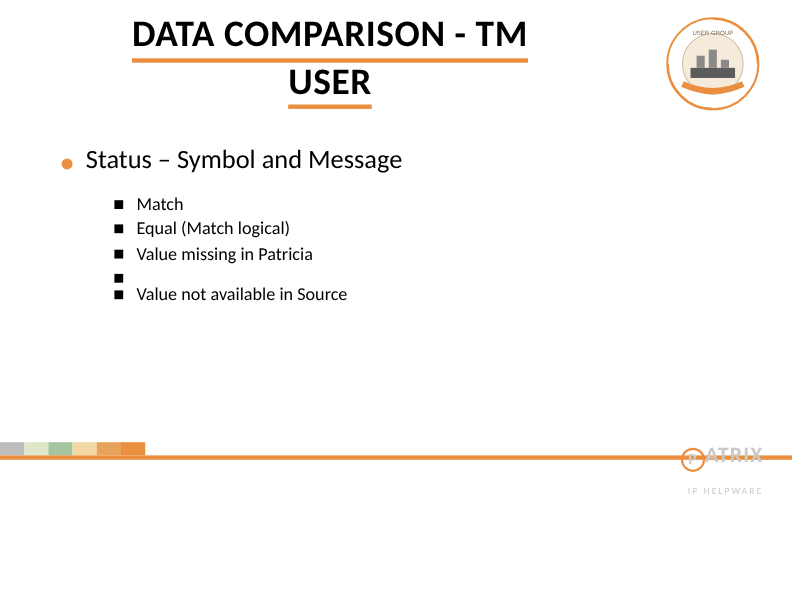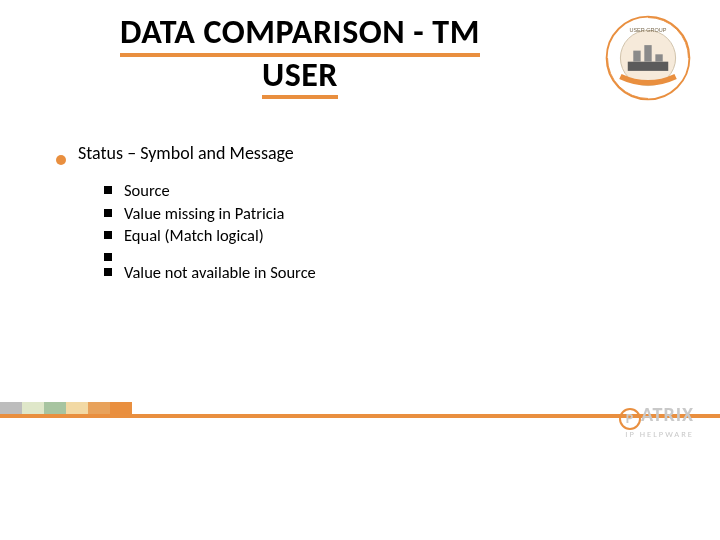--- a/index.html
+++ b/index.html
@@ -2,33 +2,33 @@
 <html><head>
 <meta charset="utf-8">
 <style>
   html,body{margin:0;padding:0;width:720px;height:540px;font-family:"Calibri","Segoe UI",Arial,sans-serif;background:#fff;color:#000;overflow:hidden;position:relative}
   .slide{position:relative;width:720px;height:448px}
   .title{position:absolute;top:14px;left:80px;width:440px;font-size:34px;font-weight:700;letter-spacing:0.5px;text-align:center;line-height:1.08;color:#000}
   .title .uline{border-bottom:4px solid #e98f3f;display:inline-block;padding-bottom:2px}
   .badge{position:absolute;top:12px;right:26px;width:92px;height:92px}
   .badge svg{width:100%;height:100%}
   .body{position:absolute;top:130px;left:56px;right:40px}
-  .lvl1{font-size:18px;line-height:1.3;margin:12px 0 14px 0;display:flex;align-items:flex-end}
+  .lvl1{font-size:24px;line-height:1.3;margin:0 0 14px 0;display:flex;align-items:center}
   .lvl1 .dot{width:10px;height:10px;border-radius:50%;background:#e98f3f;margin:6px 12px 0 0;flex:0 0 auto}
   .sub{margin-left:48px}
   .sub .row{font-size:16.5px;line-height:1.35;display:flex;align-items:flex-start;margin:0 0 0 0}
   .sub .sq{width:8px;height:8px;background:#000;margin:7px 12px 0 0;flex:0 0 auto}
   .footer{position:absolute;left:0;right:0;bottom:2px;height:44px}
   .stripe{position:absolute;left:0;top:0;width:132px;height:12px;display:flex}
   .stripe span{flex:1;height:100%}
   .rule{position:absolute;left:0;right:0;top:12px;height:4px;background:#e98f3f}
   .brand{position:absolute;right:26px;top:2px;text-align:right;line-height:1}
   .brand .b1{font-size:20px;font-weight:700;color:#c9c9c9;letter-spacing:1px}
   .brand .pcirc{display:inline-block;width:18px;height:18px;border:2px solid #e98f3f;border-radius:50%;color:#c9c9c9;font-size:14px;font-weight:700;text-align:center;line-height:18px;vertical-align:-2px}
-  .brand .b2{font-size:8.5px;color:#c9c9c9;letter-spacing:2px;margin-top:0}
+  .brand .b2{font-size:8.5px;color:#c9c9c9;letter-spacing:2px;margin-top:14px}
 </style>
 </head>
 <body>
 
 <div class="slide">
 
   <div class="title">
     <span class="uline">DATA COMPARISON - TM</span><br>
     <span class="uline">USER</span>
   </div>
@@ -51,29 +51,29 @@
   </div>
 
   <div class="body">
     <div class="lvl1">
       <span class="dot"></span>
       <span>Status – Symbol and Message</span>
     </div>
     <div class="sub">
       <div class="row">
         <span class="sq"></span>
-        <span>Source</span>
+        <span>Match</span>
+      </div>
+      <div class="row">
+        <span class="sq"></span>
+        <span>Equal (Match logical)</span>
       </div>
       <div class="row">
         <span class="sq"></span>
         <span>Value missing in Patricia</span>
-      </div>
-      <div class="row">
-        <span class="sq"></span>
-        <span>Equal (Match logical)</span>
       </div>
       <div class="row">
         <span class="sq"></span>
       </div>
       <div class="row">
         <span class="sq"></span>
         <span>Value not available in Source</span>
       </div>
     </div>
   </div>

